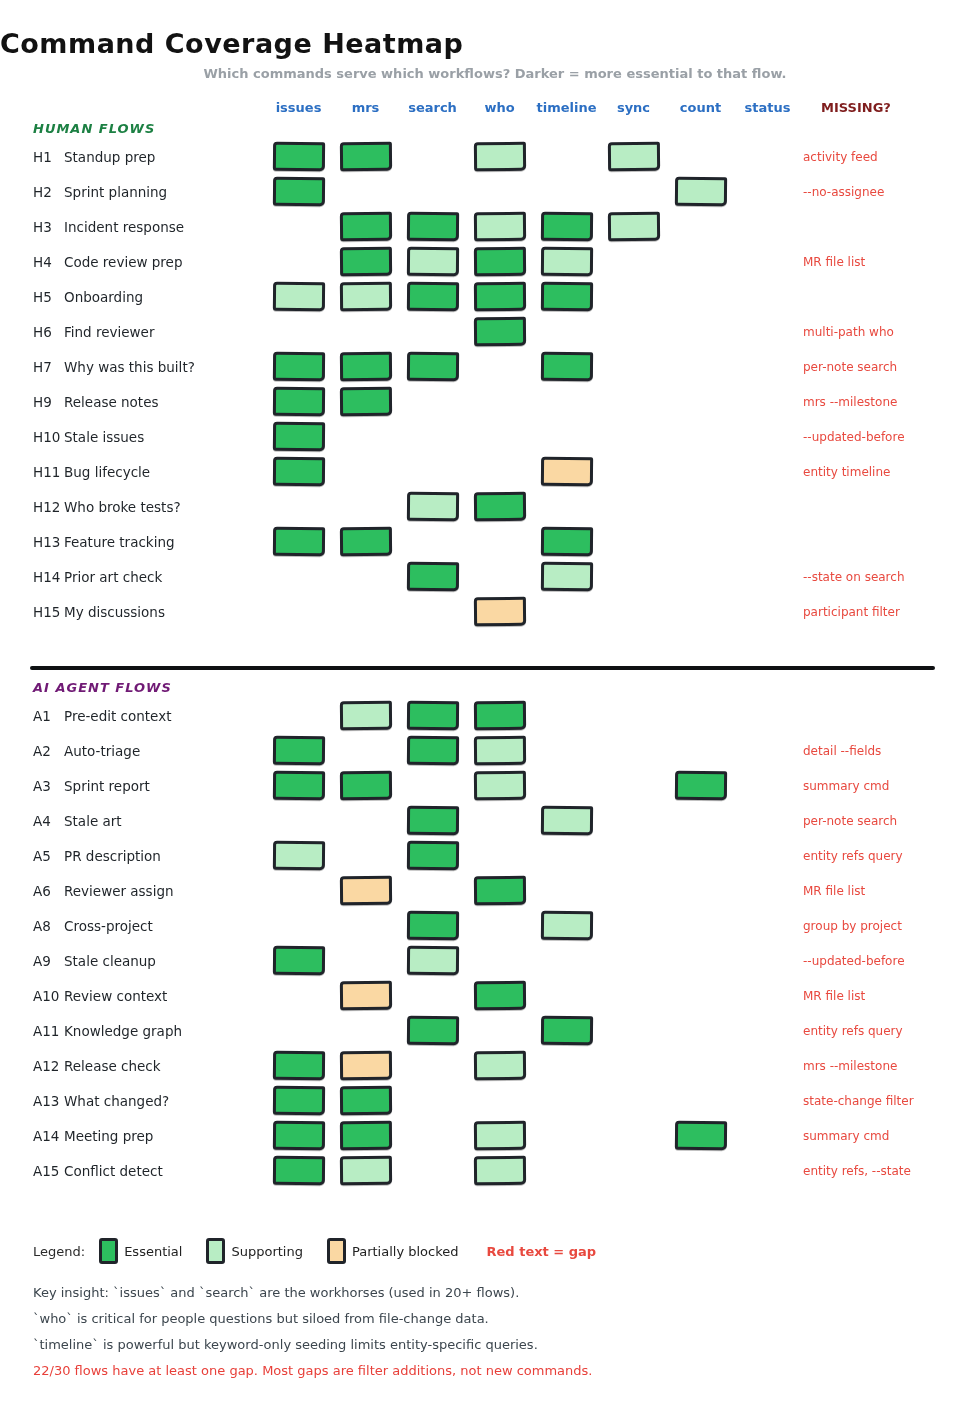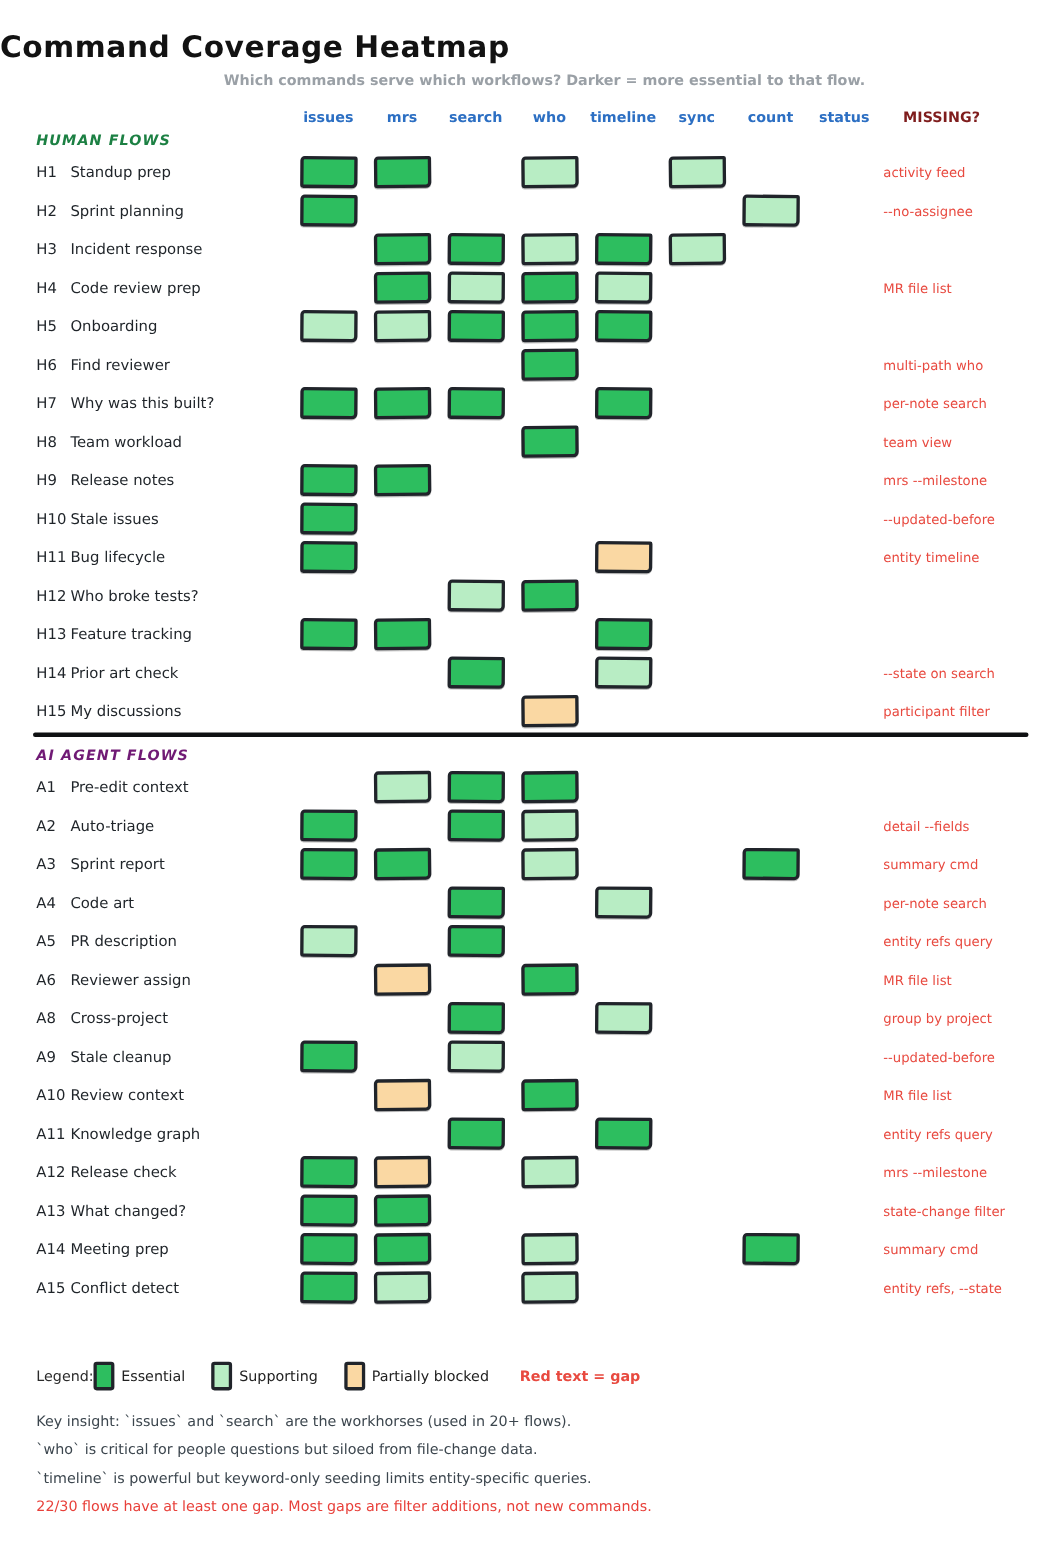--- a/index.html
+++ b/index.html
@@ -73,21 +73,21 @@
 
   .divider {
     position: absolute; top: 666px; left: 30px; width: 905px; height: 4px;
     background: #0f1113; border-radius: 2px;
   }
 
   .legend {
     position: absolute; top: 1238px; left: 33px;
     display: flex; align-items: center; font-size: 13px;
   }
-  .legend-label { color: #2b2b2b; }
+  .legend-label { color: #2b2b2b; margin-right: 14px; }
   .legend-item { display: flex; align-items: center; margin-right: 24px; }
   .legend-swatch {
     width: 19px; height: 26px; border: 3px solid #20242a; border-radius: 3px;
     margin-right: 6px;
   }
   .legend-swatch.essential  { background: #2dbe5f; }
   .legend-swatch.supporting { background: #b8edc4; }
   .legend-swatch.blocked    { background: #fad8a3; }
   .legend-gap-note { color: #e8493f; font-weight: bold; margin-left: 4px; }
 
@@ -269,37 +269,20 @@
         <div class="slot">
           <div class="cell essential" title="H7 timeline: essential"></div>
         </div>
         <div class="slot"></div>
         <div class="slot"></div>
         <div class="slot"></div>
         <div class="missing-text">per-note search</div>
       </div>
       <div class="row grid-row">
         <div class="row-label">
-          <span class="flow-id">H8</span>
-          <span class="flow-name">Team workload</span>
-        </div>
-        <div class="slot"></div>
-        <div class="slot"></div>
-        <div class="slot"></div>
-        <div class="slot">
-          <div class="cell essential" title="H8 who: essential"></div>
-        </div>
-        <div class="slot"></div>
-        <div class="slot"></div>
-        <div class="slot"></div>
-        <div class="slot"></div>
-        <div class="missing-text">team view</div>
-      </div>
-      <div class="row grid-row">
-        <div class="row-label">
           <span class="flow-id">H9</span>
           <span class="flow-name">Release notes</span>
         </div>
         <div class="slot">
           <div class="cell essential" title="H9 issues: essential"></div>
         </div>
         <div class="slot">
           <div class="cell essential" title="H9 mrs: essential"></div>
         </div>
         <div class="slot"></div>
@@ -489,21 +472,21 @@
         <div class="slot"></div>
         <div class="slot">
           <div class="cell essential" title="A3 count: essential"></div>
         </div>
         <div class="slot"></div>
         <div class="missing-text">summary cmd</div>
       </div>
       <div class="row grid-row">
         <div class="row-label">
           <span class="flow-id">A4</span>
-          <span class="flow-name">Code art</span>
+          <span class="flow-name">Stale art</span>
         </div>
         <div class="slot"></div>
         <div class="slot"></div>
         <div class="slot">
           <div class="cell essential" title="A4 search: essential"></div>
         </div>
         <div class="slot"></div>
         <div class="slot">
           <div class="cell supporting" title="A4 timeline: supporting"></div>
         </div>

